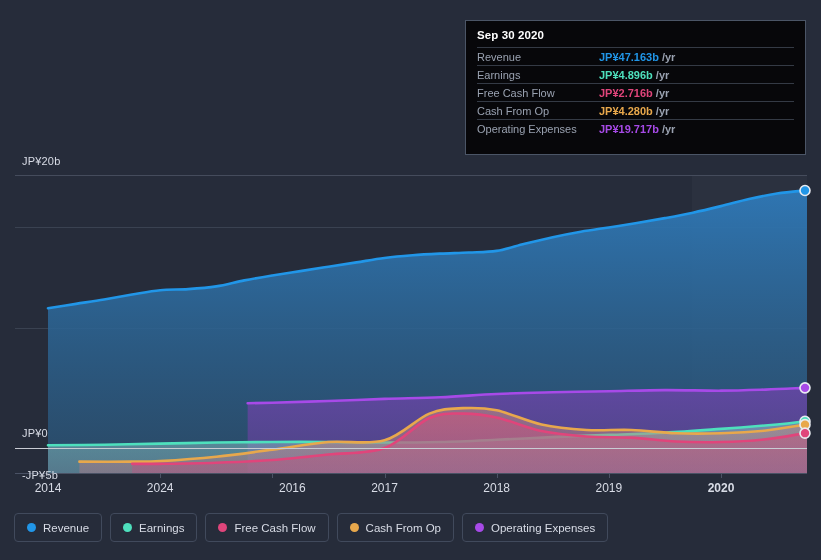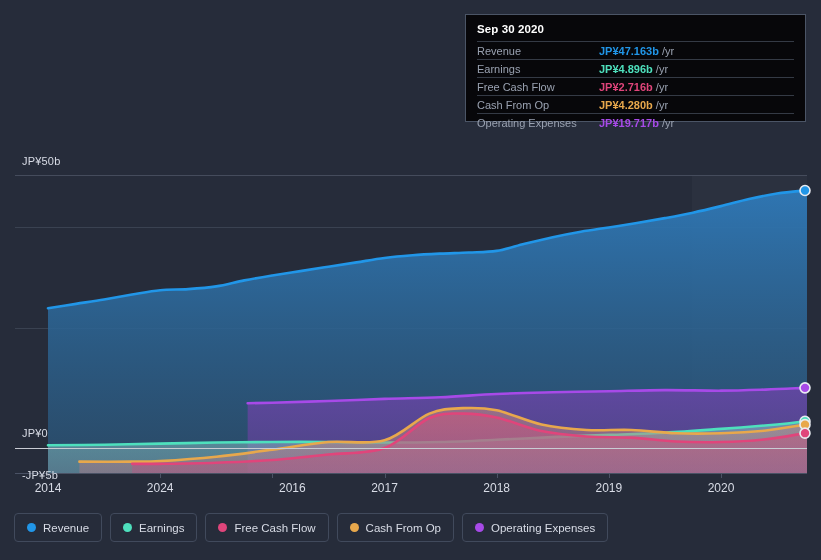--- a/index.html
+++ b/index.html
@@ -24,38 +24,38 @@
   #y-label-top{left:22px;top:155px;}
   #y-label-zero{left:22px;top:427px;}
   #y-label-neg{left:22px;top:469px;}
   .x-tick{
     position:absolute;top:481px;color:#d8dce6;font-size:12px;
     transform:translateX(-50%);white-space:nowrap;
   }
 
   
   #tooltip{
-    position:absolute;left:465px;top:14px;width:341px;height:108px;
+    position:absolute;left:465px;top:20px;width:341px;height:135px;
     background:#07070a;border:1px solid #4b5566;
     box-sizing:border-box;padding:0;
   }
   #tooltip-date{
     color:#ffffff;font-size:11.5px;font-weight:bold;
     padding:8px 0 6px 11px;letter-spacing:.1px;
   }
   .tt-row{
     display:flex;align-items:center;
     height:17px;margin:0 11px;
     border-top:1px solid #343a45;
     font-size:11px;white-space:nowrap;
   }
   .tt-row.noline{border-top:none;}
   .tt-name{width:122px;color:#9aa2b1;flex:none;}
   .tt-val{font-weight:bold;}
-  .tt-unit{color:#9aa2b1;margin-left:3px;font-weight:normal;}
+  .tt-unit{color:#9aa2b1;margin-left:3px;font-weight:bold;}
   .tt-margin-val{color:#ffffff;font-weight:bold;}
   .tt-margin-unit{color:#9aa2b1;margin-left:4px;font-weight:normal;}
 
   
   #legend{
     position:absolute;left:14px;top:513px;display:flex;gap:8px;
   }
   .legend-item{
     display:flex;align-items:center;gap:7px;
     height:29px;padding:0 12px;
@@ -145,32 +145,32 @@
 
     <g id="marker-layer">
         <circle cx="805" cy="190.49" r="5" fill="#2196e8" stroke="#e9ecf2" stroke-width="1.6"></circle>
         <circle cx="805" cy="387.87" r="5" fill="#a74ae8" stroke="#e9ecf2" stroke-width="1.6"></circle>
         <circle cx="805" cy="421.27" r="5" fill="#4ee0bd" stroke="#e9ecf2" stroke-width="1.6"></circle>
         <circle cx="805" cy="424.63" r="5" fill="#e8a84c" stroke="#e9ecf2" stroke-width="1.6"></circle>
         <circle cx="805" cy="433.17" r="5" fill="#e0457b" stroke="#e9ecf2" stroke-width="1.6"></circle>
       </g>
   </svg>
 
-  <div class="axis-label" id="y-label-top">JP¥50b</div>
+  <div class="axis-label" id="y-label-top">JP¥20b</div>
   <div class="axis-label" id="y-label-zero">JP¥0</div>
   <div class="axis-label" id="y-label-neg">-JP¥5b</div>
 
   <div id="x-ticks">
       <div class="x-tick" style="left: 48px;">2014</div>
       <div class="x-tick" style="left: 160.167px;">2024</div>
       <div class="x-tick" style="left: 272.333px; margin-left: 20px;">2016</div>
       <div class="x-tick" style="left: 384.5px;">2017</div>
       <div class="x-tick" style="left: 496.667px;">2018</div>
       <div class="x-tick" style="left: 608.833px;">2019</div>
-      <div class="x-tick" style="left: 721px;">2020</div>
+      <div class="x-tick" style="left: 721px; font-weight: bold;">2020</div>
     </div>
 
   <div id="tooltip">
     <div id="tooltip-date">Sep 30 2020</div>
     <div id="tooltip-rows">
         <div class="tt-row">
           <span class="tt-name">Revenue</span>
           <span class="tt-val" style="color: rgb(33, 150, 232); text-align: right;">JP¥47.163b</span>
           <span class="tt-unit">/yr</span>
         </div>

